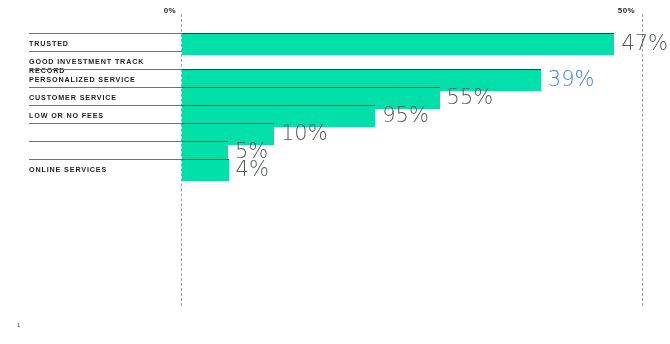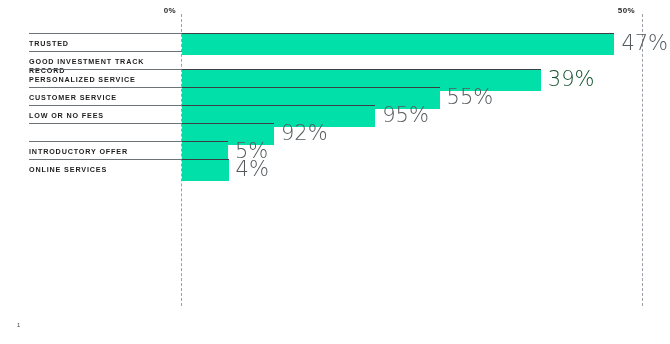--- a/index.html
+++ b/index.html
@@ -149,21 +149,21 @@
       <div class="row">
         <div class="row-rule"></div>
         <div class="row-label">GOOD INVESTMENT TRACK RECORD</div>
       </div>
       <div class="row">
         <div class="row-rule"></div>
         <div class="row-label">PERSONALIZED SERVICE</div>
         <div class="bar-wrap" style="width: 358.8px;">
           <div class="bar-rule"></div>
           <div class="bar" style="background: rgb(0, 224, 168);"></div>
-          <div class="bar-value" style="color: #14532d;">39%</div>
+          <div class="bar-value" style="color: #3b82f6;">39%</div>
         </div>
       </div>
       <div class="row">
         <div class="row-rule"></div>
         <div class="row-label">CUSTOMER SERVICE</div>
         <div class="bar-wrap" style="width: 257.6px;">
           <div class="bar-rule"></div>
           <div class="bar" style="background: rgb(0, 224, 168);"></div>
           <div class="bar-value" style="color: rgb(85, 89, 92);">55%</div>
         </div>
@@ -175,26 +175,25 @@
           <div class="bar-rule"></div>
           <div class="bar" style="background: rgb(0, 224, 168);"></div>
           <div class="bar-value" style="color: rgb(85, 89, 92);">95%</div>
         </div>
       </div>
       <div class="row">
         <div class="row-rule"></div>
         <div class="bar-wrap" style="width: 92px;">
           <div class="bar-rule"></div>
           <div class="bar" style="background: rgb(0, 224, 168);"></div>
-          <div class="bar-value" style="color: rgb(85, 89, 92);">92%</div>
-        </div>
-      </div>
-      <div class="row">
-        <div class="row-rule"></div>
-        <div class="row-label">INTRODUCTORY OFFER</div>
+          <div class="bar-value" style="color: rgb(85, 89, 92);">10%</div>
+        </div>
+      </div>
+      <div class="row">
+        <div class="row-rule"></div>
         <div class="bar-wrap" style="width: 46px;">
           <div class="bar-rule"></div>
           <div class="bar" style="background: rgb(0, 224, 168);"></div>
           <div class="bar-value" style="color: rgb(85, 89, 92);">5%</div>
         </div>
       </div>
       <div class="row">
         <div class="row-rule"></div>
         <div class="row-label">ONLINE SERVICES</div>
         <div class="bar-wrap" style="width: 46.6px;">

